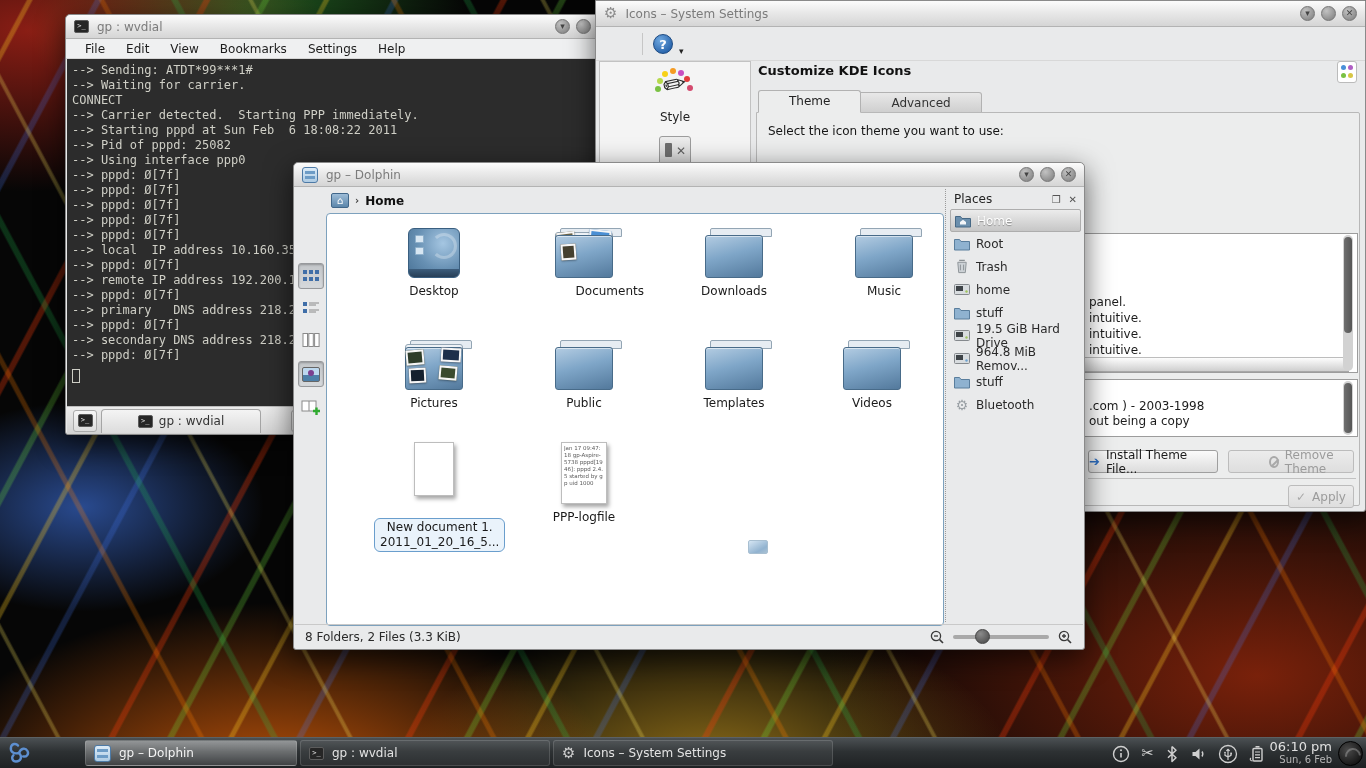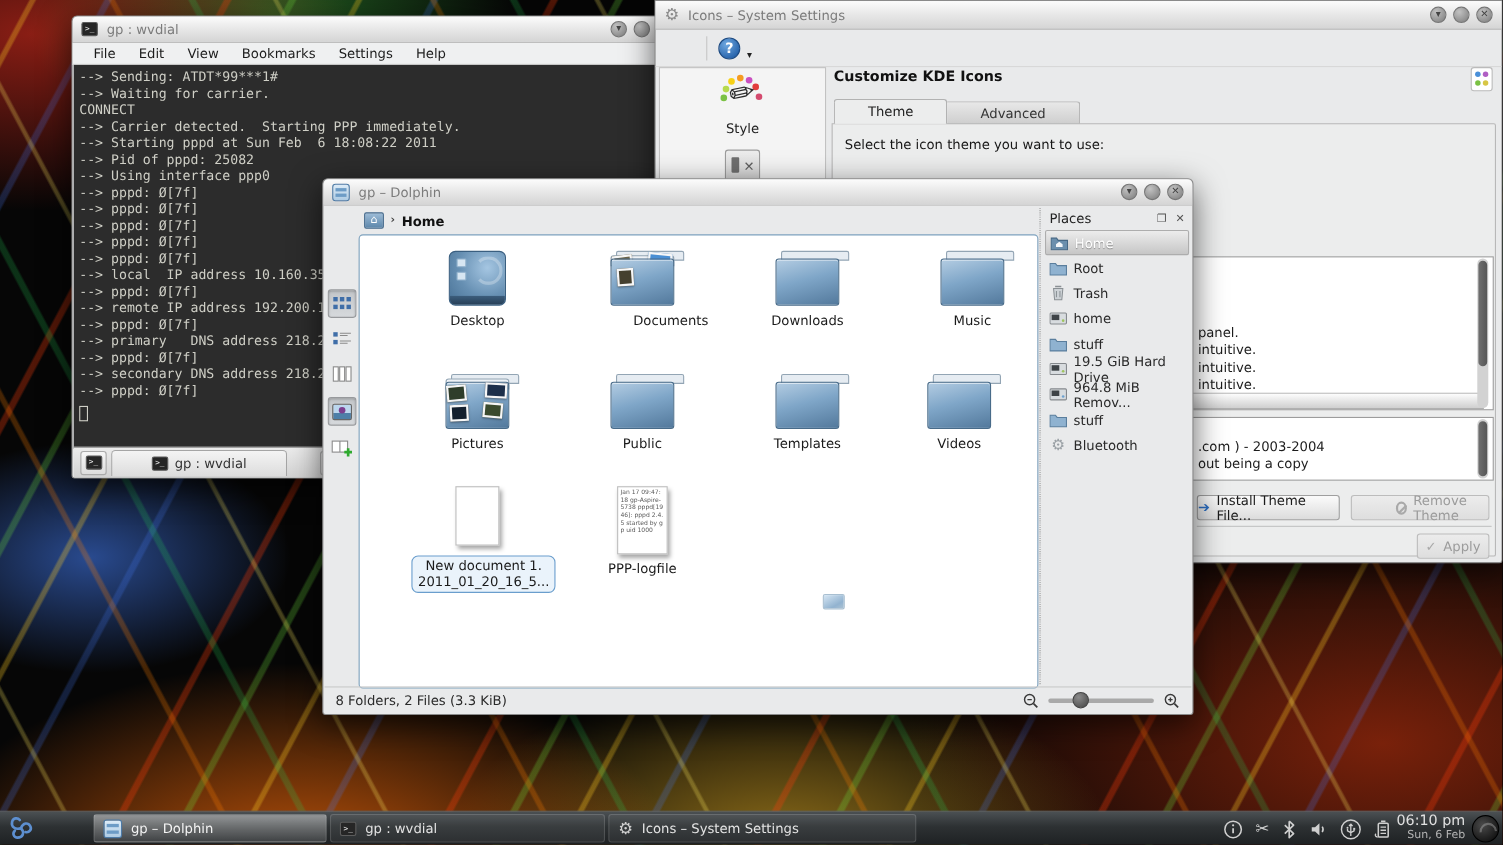--- a/index.html
+++ b/index.html
@@ -307,21 +307,21 @@
       <div>intuitive.</div>
       <div>intuitive.</div>
       <div>intuitive.</div>
     </div>
   <div class="sel-row"></div>
   <div class="scroll-v" style="left:747px;top:234px;height:136px;">
     <span class="thumb-v" style="left:1px;top:2px;height:96px;"></span>
   </div>
 
   <div class="descbox"></div>
-  <div class="desc-line" style="top:398px;">.com ) - 2003-2004</div>
+  <div class="desc-line" style="top:398px;">.com ) - 2003-1998</div>
   <div class="desc-line" style="top:413px;">out being a copy</div>
   <div class="scroll-v" style="left:747px;top:380px;height:54px;">
     <span class="thumb-v" style="left:1px;top:2px;height:50px;"></span>
   </div>
 
   <div class="btn" style="left:492px;top:449px;width:130px;">
     <span class="import-arrow">➔</span>
     <span>Install Theme File...</span>
   </div>
   <div class="btn disabled" style="left:632px;top:449px;width:126px;padding-left:40px;">
@@ -471,21 +471,21 @@
     <div class="folder-item" style="left:485px;top:126px;">
       <div class="folder-ico">
           <span class="tab"></span>
           <span class="body"></span>
         </div>
       <div class="fi-label">Videos</div>
     </div>
 
     <div class="folder-item" style="left:47px;top:228px;">
       <div class="page-ico" style="width:40px;height:54px;"></div>
-      <div style="margin-top:9px;">
+      <div style="margin-top:22px;">
         <span class="sel-label">
           <span>New document 1.</span><br>
           <span>2011_01_20_16_5...</span>
         </span>
       </div>
     </div>
     <div class="folder-item" style="left:197px;top:228px;">
       <div class="page-ico" style="width:46px;height:62px;">
         <span class="ppp-text">Jan 17 09:47:18 gp-Aspire-5738 pppd[1946]: pppd 2.4.5 started by gp uid 1000</span>
       </div>

